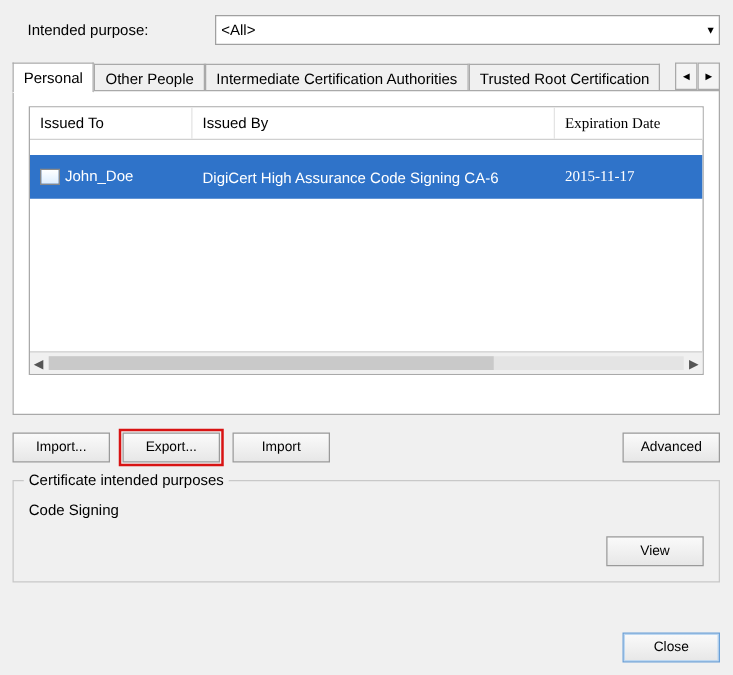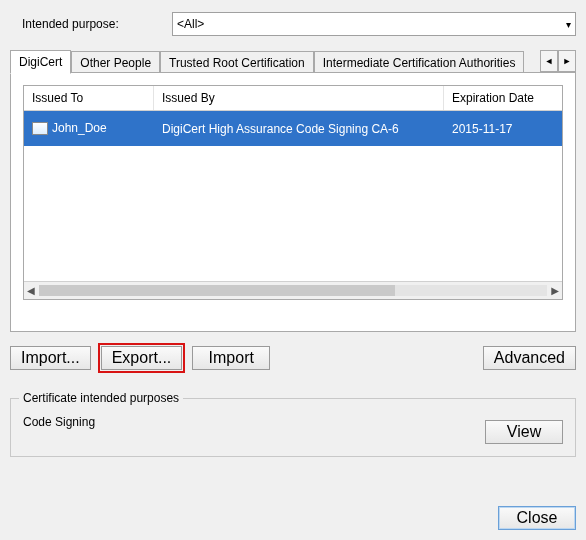--- a/index.html
+++ b/index.html
@@ -92,35 +92,36 @@
     padding: 12px;
     position: relative;
   }
   .listview {
     border: 1px solid #a9a9a9;
     background: #fff;
     height: 215px;
     box-sizing: border-box;
     display: flex;
     flex-direction: column;
+    gap: 12px;
   }
   .lv-header {
     display: flex;
     border-bottom: 1px solid #d0d0d0;
     background: #fff;
   }
   .lv-col {
     padding: 5px 8px;
     font-size: 12px;
     border-right: 1px solid #e4e4e4;
     box-sizing: border-box;
   }
   .col-issuedto { width: 130px; }
   .col-issuedby { width: 290px; }
-  .col-exp { flex: 1; border-right: none; }
+  .col-exp { flex: 1; border-right: none; font-family: Liberation Serif, serif; }
   .lv-body {
     flex: 1;
     overflow: hidden;
   }
   .lv-row {
     display: flex;
     align-items: center;
     height: 35px;
     font-size: 12px;
   }
@@ -175,44 +176,44 @@
   .buttons-row {
     display: flex;
     align-items: center;
     margin-top: 14px;
   }
   .btn {
     min-width: 78px;
     height: 24px;
     border: 1px solid #9a9a9a;
     background: linear-gradient(#fafafa,#e7e7e7);
-    font-size: 16px;
+    font-size: 11px;
     display: flex;
     align-items: center;
     justify-content: center;
     padding: 0 10px;
     margin-right: 10px;
     box-sizing: border-box;
   }
   .btn.default {
     border: 1px solid #6aa0d8;
     box-shadow: inset 0 0 0 1px #bcd7f1;
   }
   .btn.highlight {
     outline: 2px solid #d81313;
     outline-offset: 1px;
   }
   .spacer { flex: 1; }
 
   .groupbox {
     border: 1px solid #c8c8c8;
-    margin-top: 28px;
+    margin-top: 14px;
     padding: 12px;
     position: relative;
-    height: 59px;
+    height: 82px;
     box-sizing: border-box;
   }
   .groupbox .legend {
     position: absolute;
     top: -8px;
     left: 8px;
     background: #f0f0f0;
     padding: 0 4px;
     font-size: 12px;
   }
@@ -243,24 +244,24 @@
   <div class="row-purpose">
     <span class="purpose-label">Intended purpose:</span>
     <div class="purpose-select">
       <span>&lt;All&gt;</span>
       <span class="chev">▾</span>
     </div>
   </div>
 
   <div class="tabstrip-wrap">
     <div class="tabstrip">
-      <div class="tab active"><span>DigiCert</span></div>
+      <div class="tab active"><span>Personal</span></div>
       <div class="tab"><span>Other People</span></div>
+      <div class="tab"><span>Intermediate Certification Authorities</span></div>
       <div class="tab"><span>Trusted Root Certification</span></div>
-      <div class="tab"><span>Intermediate Certification Authorities</span></div>
     </div>
     <div class="tabscroll">
       <div class="tabscroll-btn">◄</div>
       <div class="tabscroll-btn">►</div>
     </div>
   </div>
 
   <div class="tab-pane">
     <div class="listview">
       <div class="lv-header">

